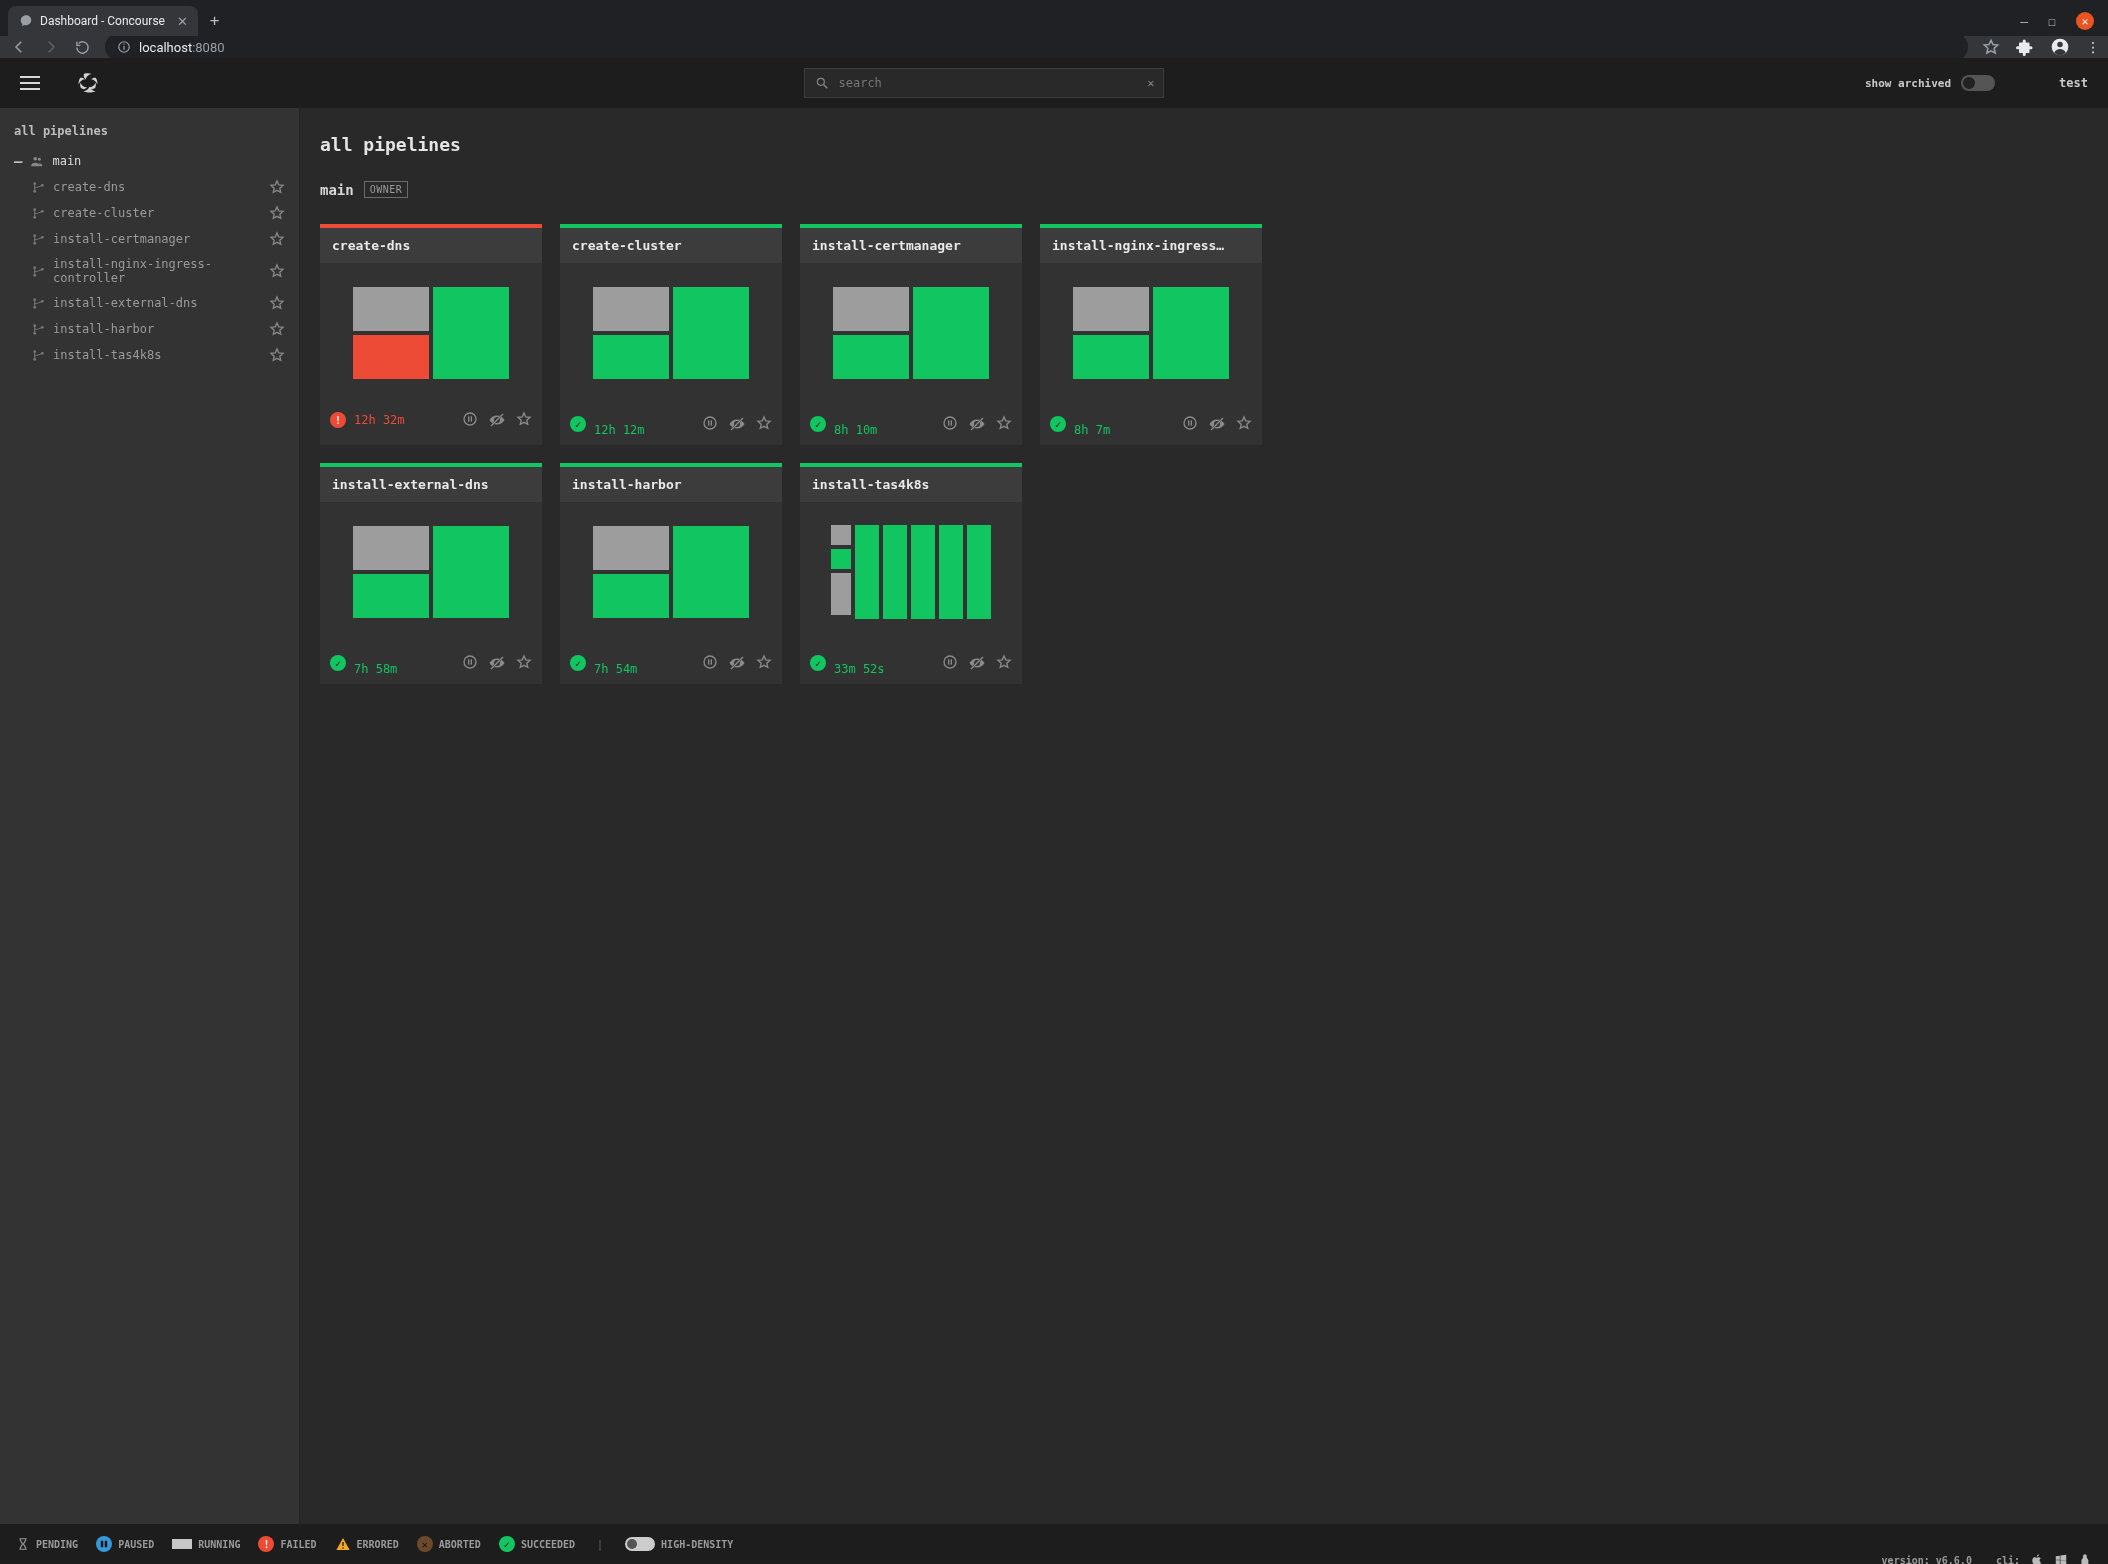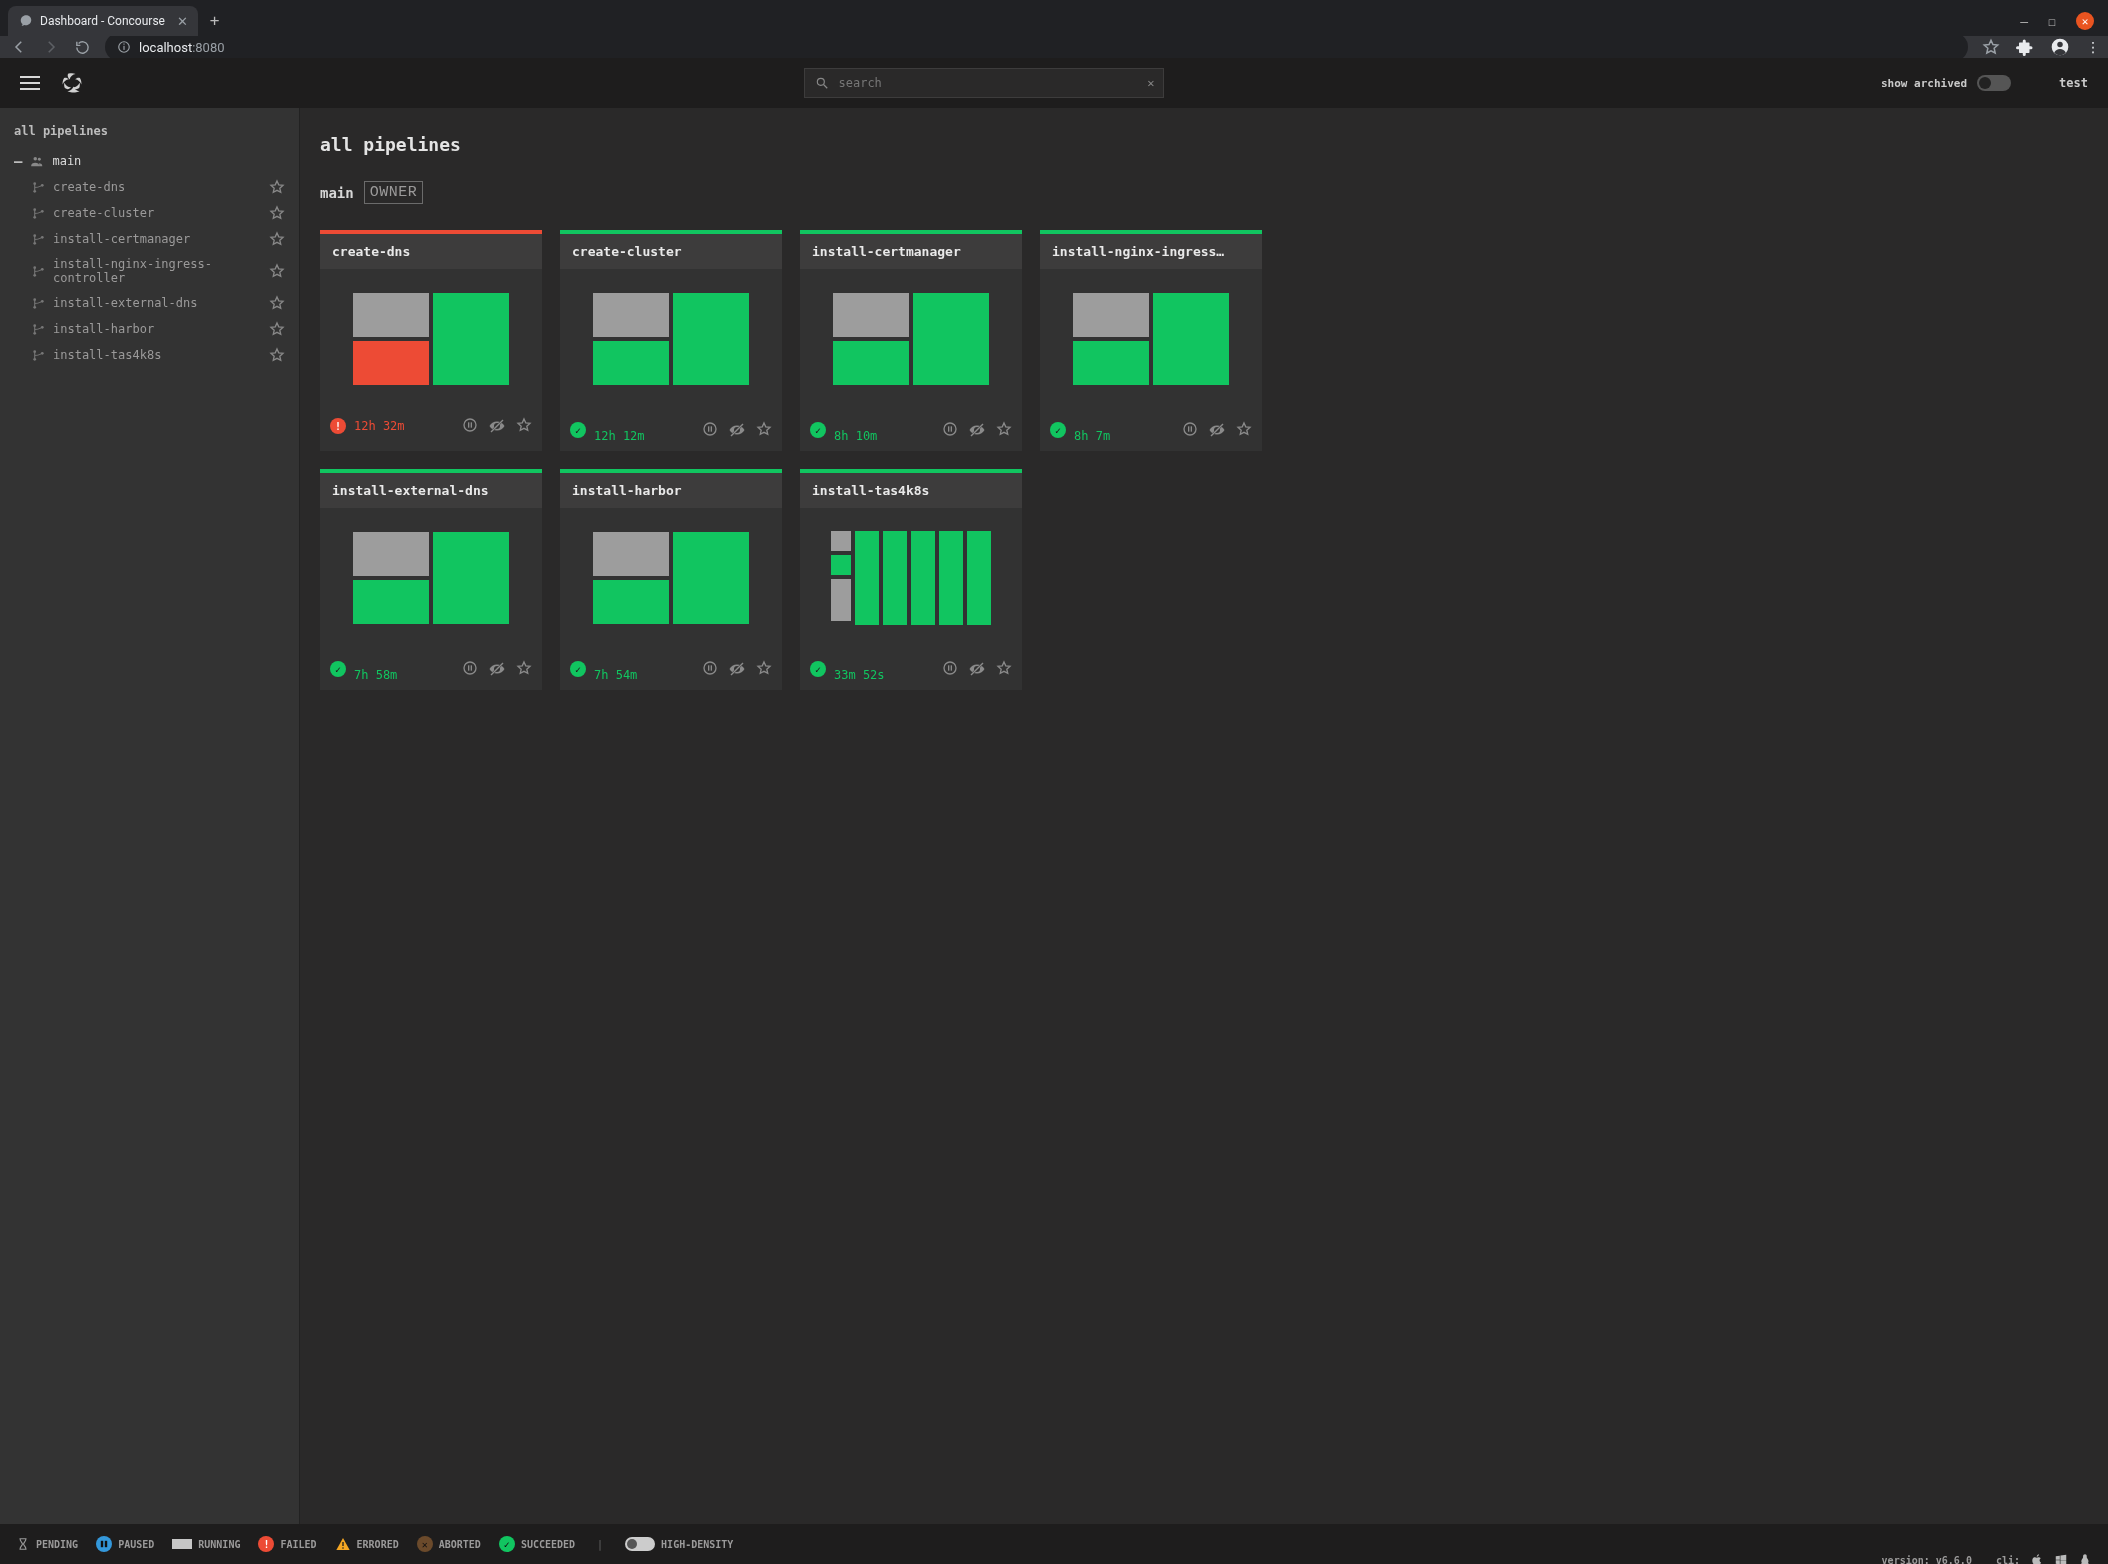--- a/index.html
+++ b/index.html
@@ -102,21 +102,21 @@
     flex: 1 1 auto;
     display:flex; flex-direction:column;
     background:#2a2929;
     min-height:0;
   }
   .topbar {
     height: 50px;
     background:#1e1d1d;
     display:flex; align-items:center;
     padding: 16px 20px;
-    gap: 18px;
+    gap: 34px;
   }
   .hamburger {
     display:flex; flex-direction:column; gap:4px;
     cursor:pointer;
   }
   .hamburger div { width:20px;height:2px;background:#d8d8d8; }
   .logo {
     width:28px;height:28px;
     display:flex;align-items:center;justify-content:center;
     color:#d8d8d8;
@@ -205,24 +205,23 @@
     margin-bottom: 26px;
   }
   .team-row {
     display:flex;align-items:center;gap:10px;
     margin-bottom: 26px;
   }
   .team-row .tname{color:#d7d7d7;font-size:14px;font-weight:bold;}
   .badge {
     border:1px solid #6b6b6b;
     color:#9b9a9a;
-    font-size:15px;
+    font-size:10px;
     padding:2px 5px;
     letter-spacing:0.5px;
-    font-family:Liberation Mono, monospace;
   }
 
   .cards {
     display:grid;
     grid-template-columns: repeat(4, 222px);
     gap: 18px;
   }
   .card {
     background:#323232;
     border-top: 4px solid transparent;

